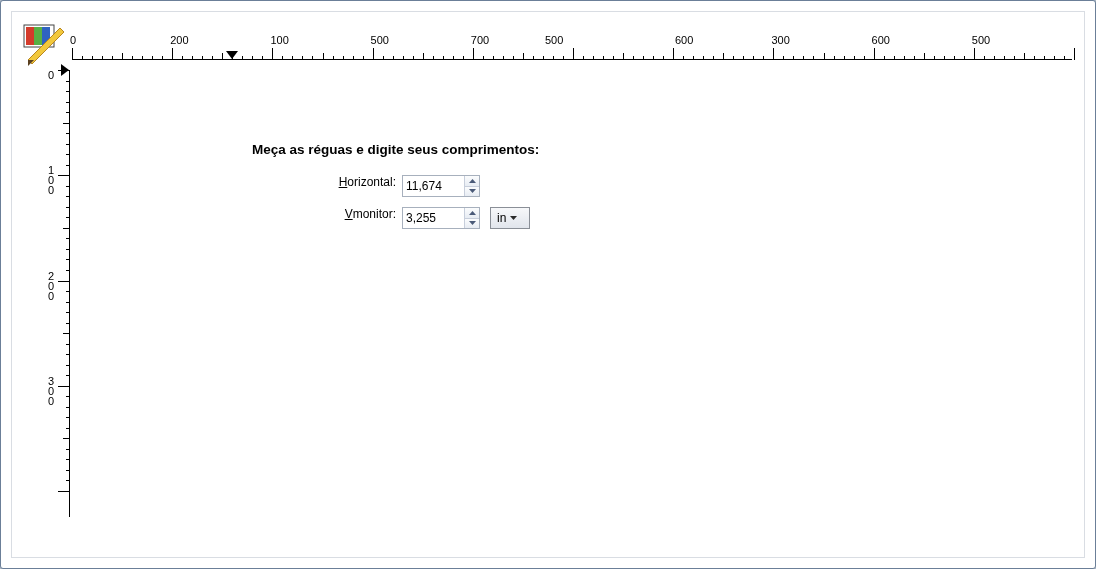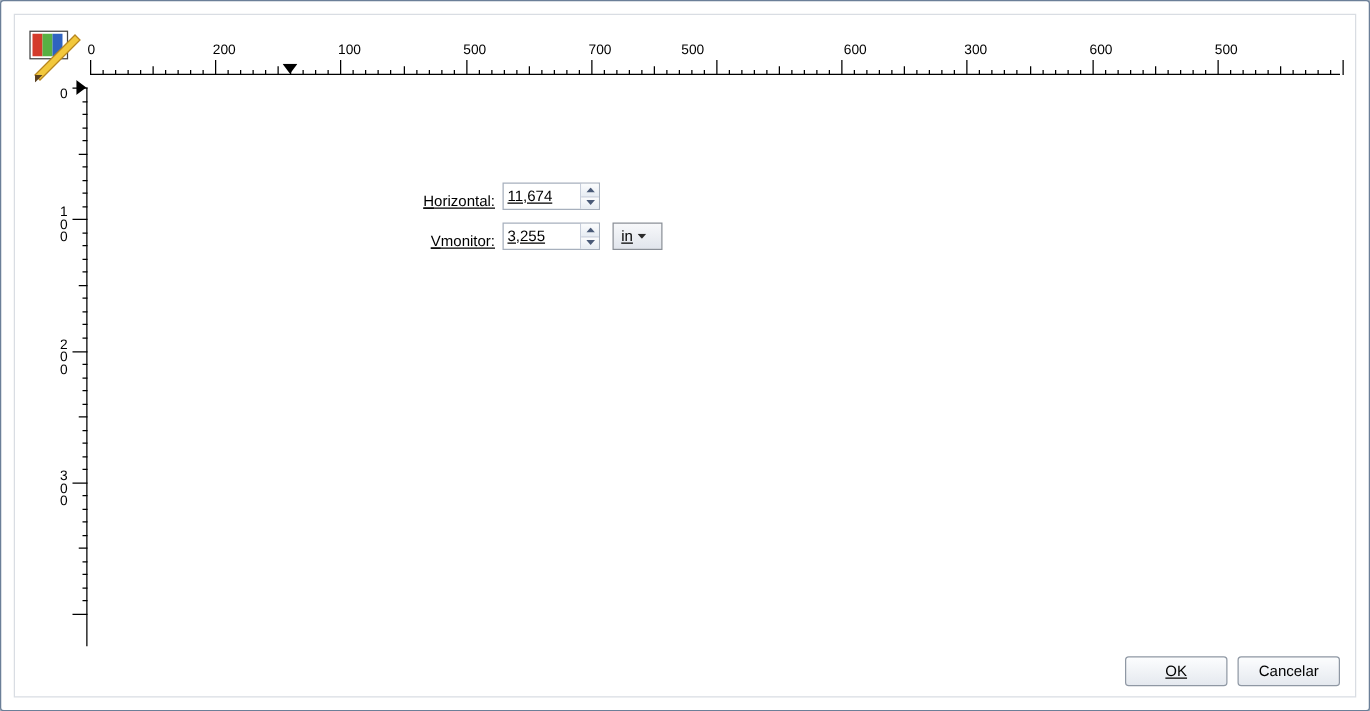--- a/index.html
+++ b/index.html
@@ -153,24 +153,23 @@
     left: 240px;
     top: 130px;
   }
   .form-heading {
     font-weight: 700;
     font-size: 13.5px;
     margin-bottom: 18px;
   }
   .form-row {
     display: flex;
-    align-items: flex-end;
+    align-items: flex-start;
     height: 26px;
     margin-bottom: 6px;
-    text-decoration: underline;
   }
   .form-row .lbl {
     width: 150px;
     text-align: right;
     padding-right: 6px;
     font-size: 12px;
   }
   .form-row .lbl u { text-decoration: underline; }
   .spinbox {
     display: flex;
@@ -433,20 +432,21 @@
         <div class="tick minor" style="top: 389.425px;"></div>
         <div class="tick minor" style="top: 399.95px;"></div>
         <div class="tick minor" style="top: 410.475px;"></div>
         <div class="tick major" style="top: 421px;"></div>
         <div class="marker" style="top: 0px;"><svg width="10" height="12">
             <polygon points="0,0 0,12 8,6" fill="#000"></polygon>
           </svg></div>
       </div>
 
     <div class="form-area">
+      <div class="form-heading">Meça as réguas e digite seus comprimentos:</div>
 
       <div class="form-row">
         <div class="lbl">
           <u>H</u><span>orizontal:</span>
         </div>
         <div class="spinbox">
           <div class="val">11,674</div>
           <div class="arrows">
             <div>
                 <svg width="7" height="4">
@@ -483,21 +483,15 @@
         </div>
         <div class="unit-dd">
           <span>in</span>
           <svg width="7" height="4">
               <polygon points="0,0 7,0 3.5,4" fill="#2b2b2b"></polygon>
             </svg>
         </div>
       </div>
     </div>
 
-    <div class="btnbar">
-      <div class="btn">
-        <u>OK</u>
-      </div>
-      <div class="btn">Cancelar</div>
-    </div>
 
   </div>
 </div>
 
 </body></html>

